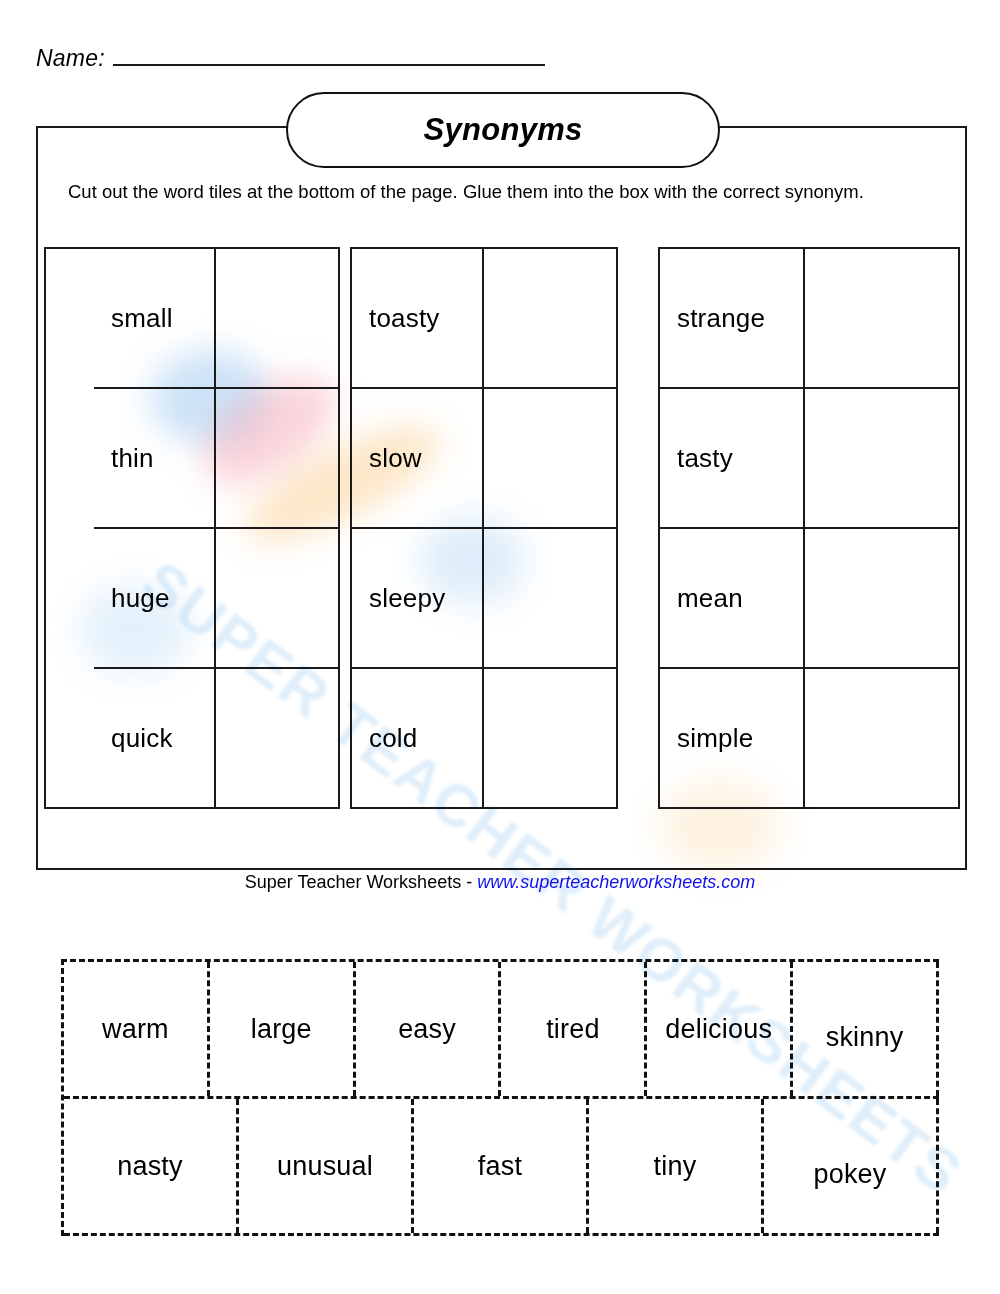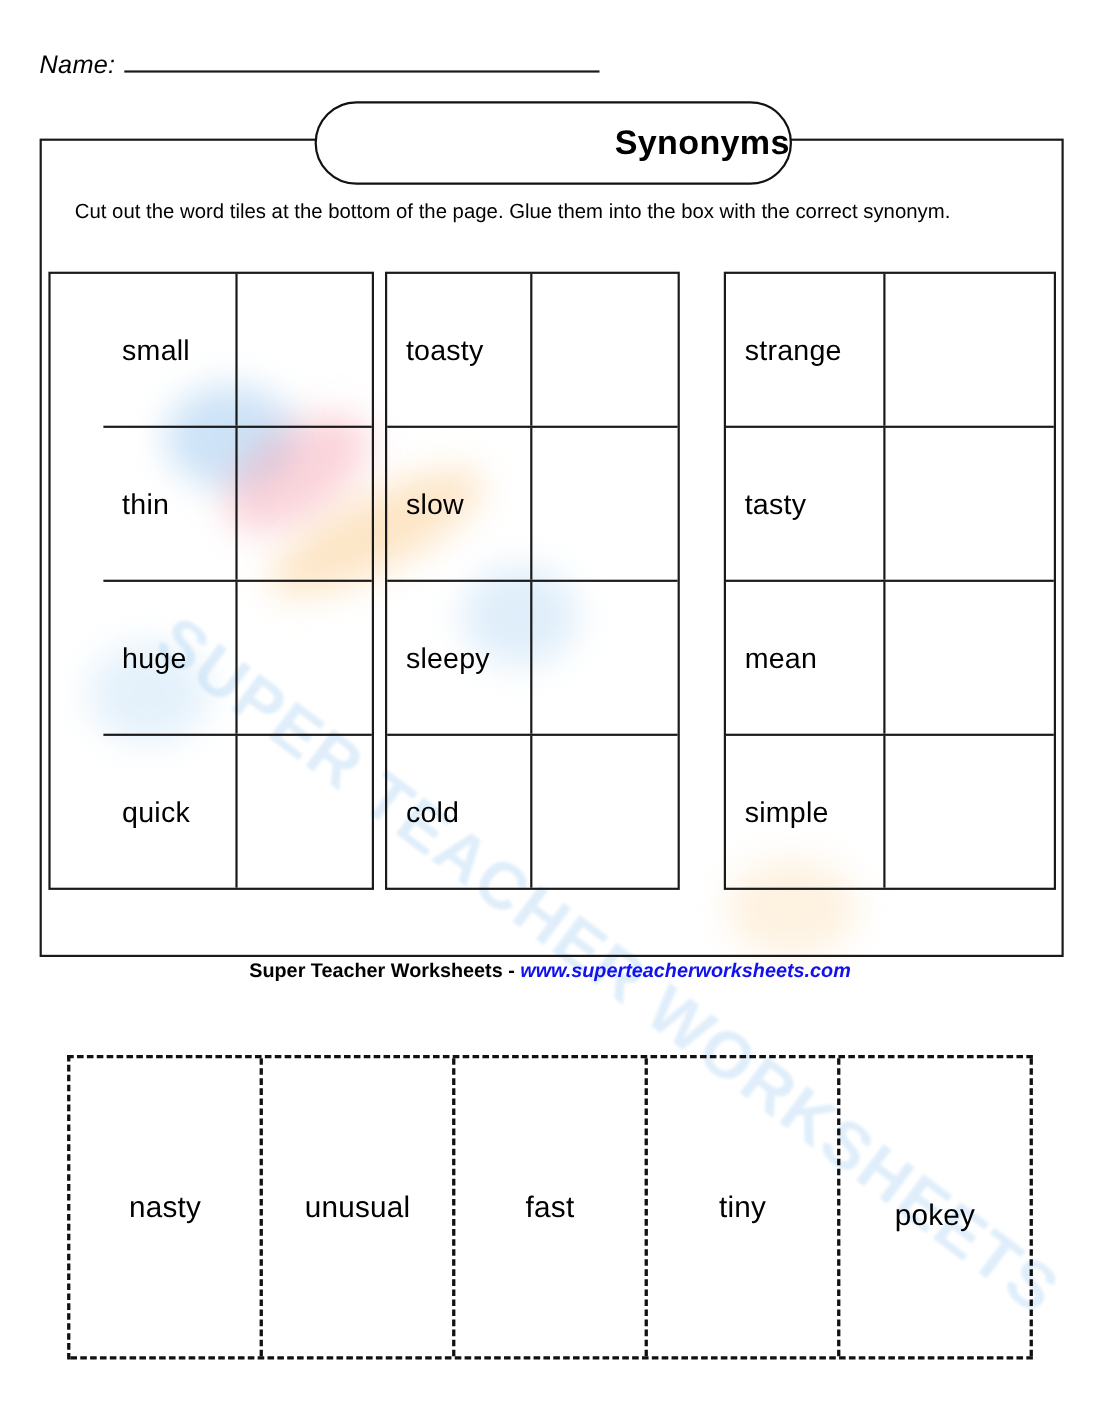--- a/index.html
+++ b/index.html
@@ -91,22 +91,23 @@
     position: absolute;
     left: 286px;
     top: 92px;
     width: 430px;
     height: 72px;
     border: 2.5px solid #111111;
     border-radius: 40px;
     background: #ffffff;
     display: flex;
     align-items: center;
-    justify-content: flex-end;
+    justify-content: center;
     z-index: 4;
+    font-style: italic;
   }
   #title-pill .title-text {
     font-size: 31px;
     font-weight: bold;
     letter-spacing: 0.3px;
   }
 
   
   #instructions {
     position: absolute;
@@ -159,21 +160,20 @@
 
   
   #footer-credit {
     position: absolute;
     left: 0;
     top: 872px;
     width: 1000px;
     text-align: center;
     font-size: 18px;
     z-index: 3;
-    font-weight: bold;
   }
   #footer-credit .credit-url {
     color: #1111ee;
     font-style: italic;
   }
 
   
   #tile-grid {
     position: absolute;
     left: 61px;
@@ -287,19 +287,27 @@
     <div class="word-cell answer-cell"></div>
   </div>
 </div>
 
 <div id="footer-credit">
   <span>Super Teacher Worksheets - </span><span class="credit-url">www.superteacherworksheets.com</span>
 </div>
 
 <div id="tile-grid">
   <div class="tile-row">
+    <div class="tile-cell">warm</div>
+    <div class="tile-cell">large</div>
+    <div class="tile-cell">easy</div>
+    <div class="tile-cell">tired</div>
+    <div class="tile-cell">delicious</div>
+    <div class="tile-cell lower">skinny</div>
+  </div>
+  <div class="tile-row">
     <div class="tile-cell">nasty</div>
     <div class="tile-cell">unusual</div>
     <div class="tile-cell">fast</div>
     <div class="tile-cell">tiny</div>
     <div class="tile-cell lower">pokey</div>
   </div>
 </div>
 
 </body></html>

